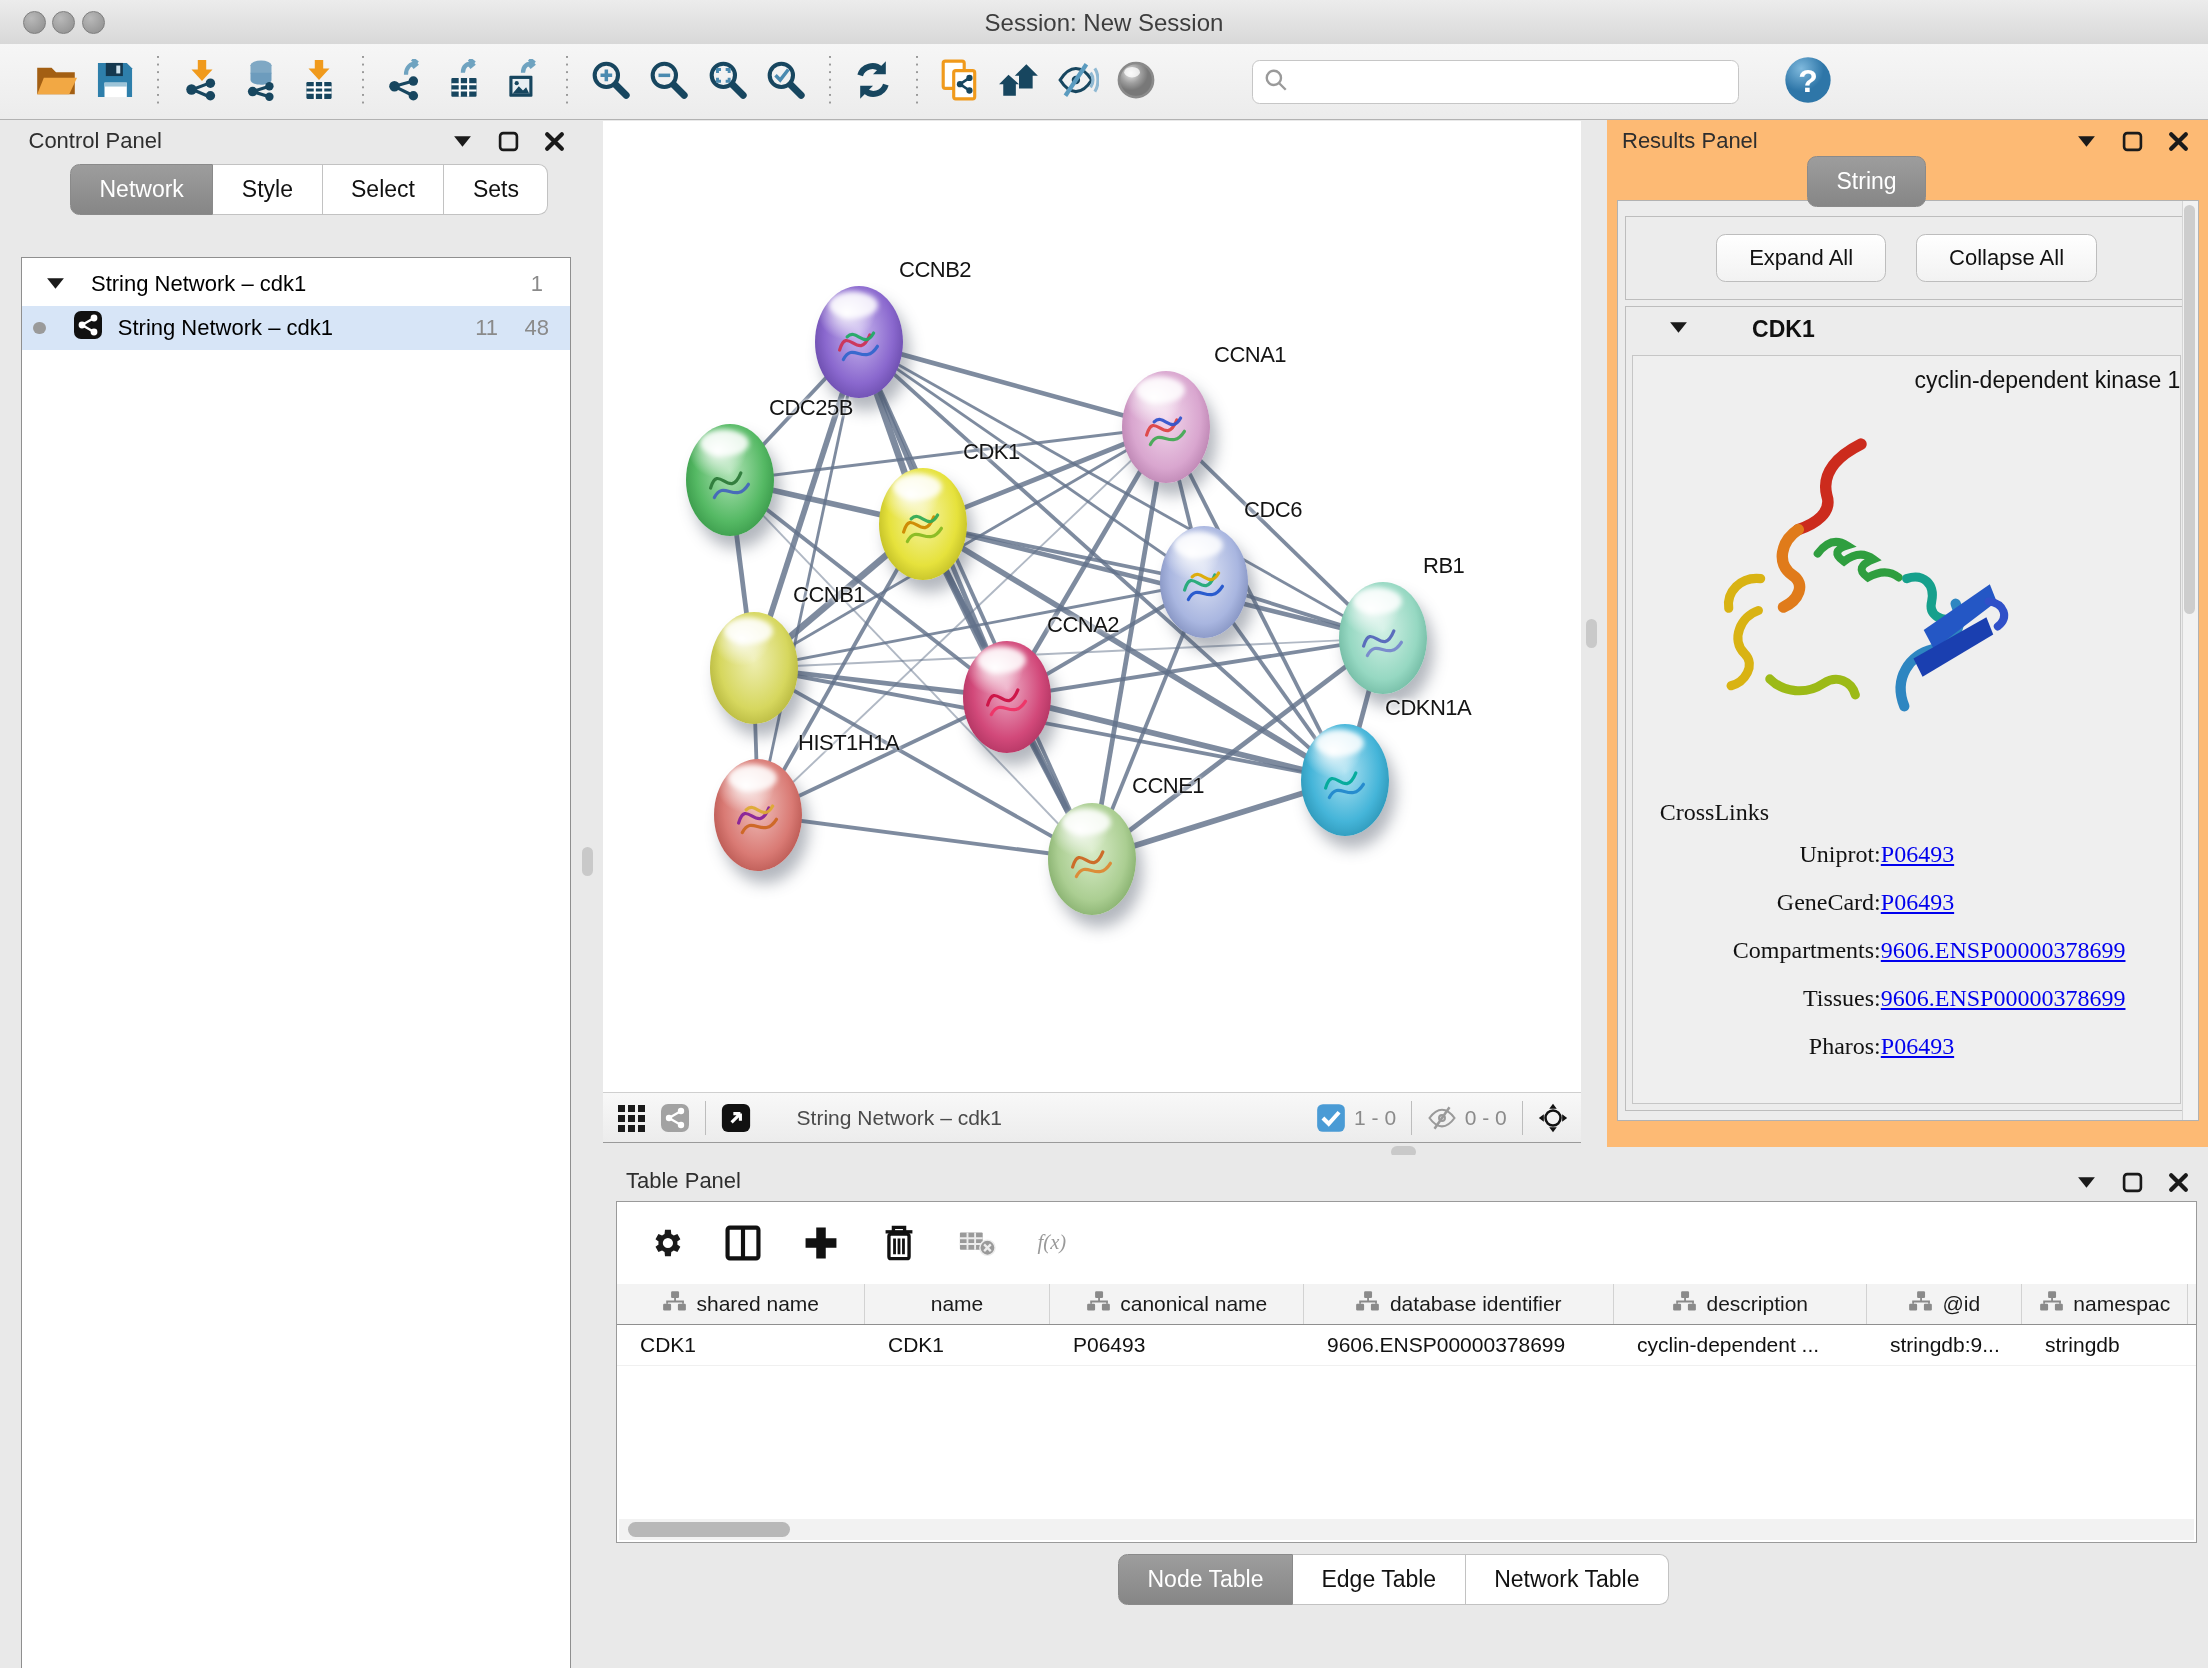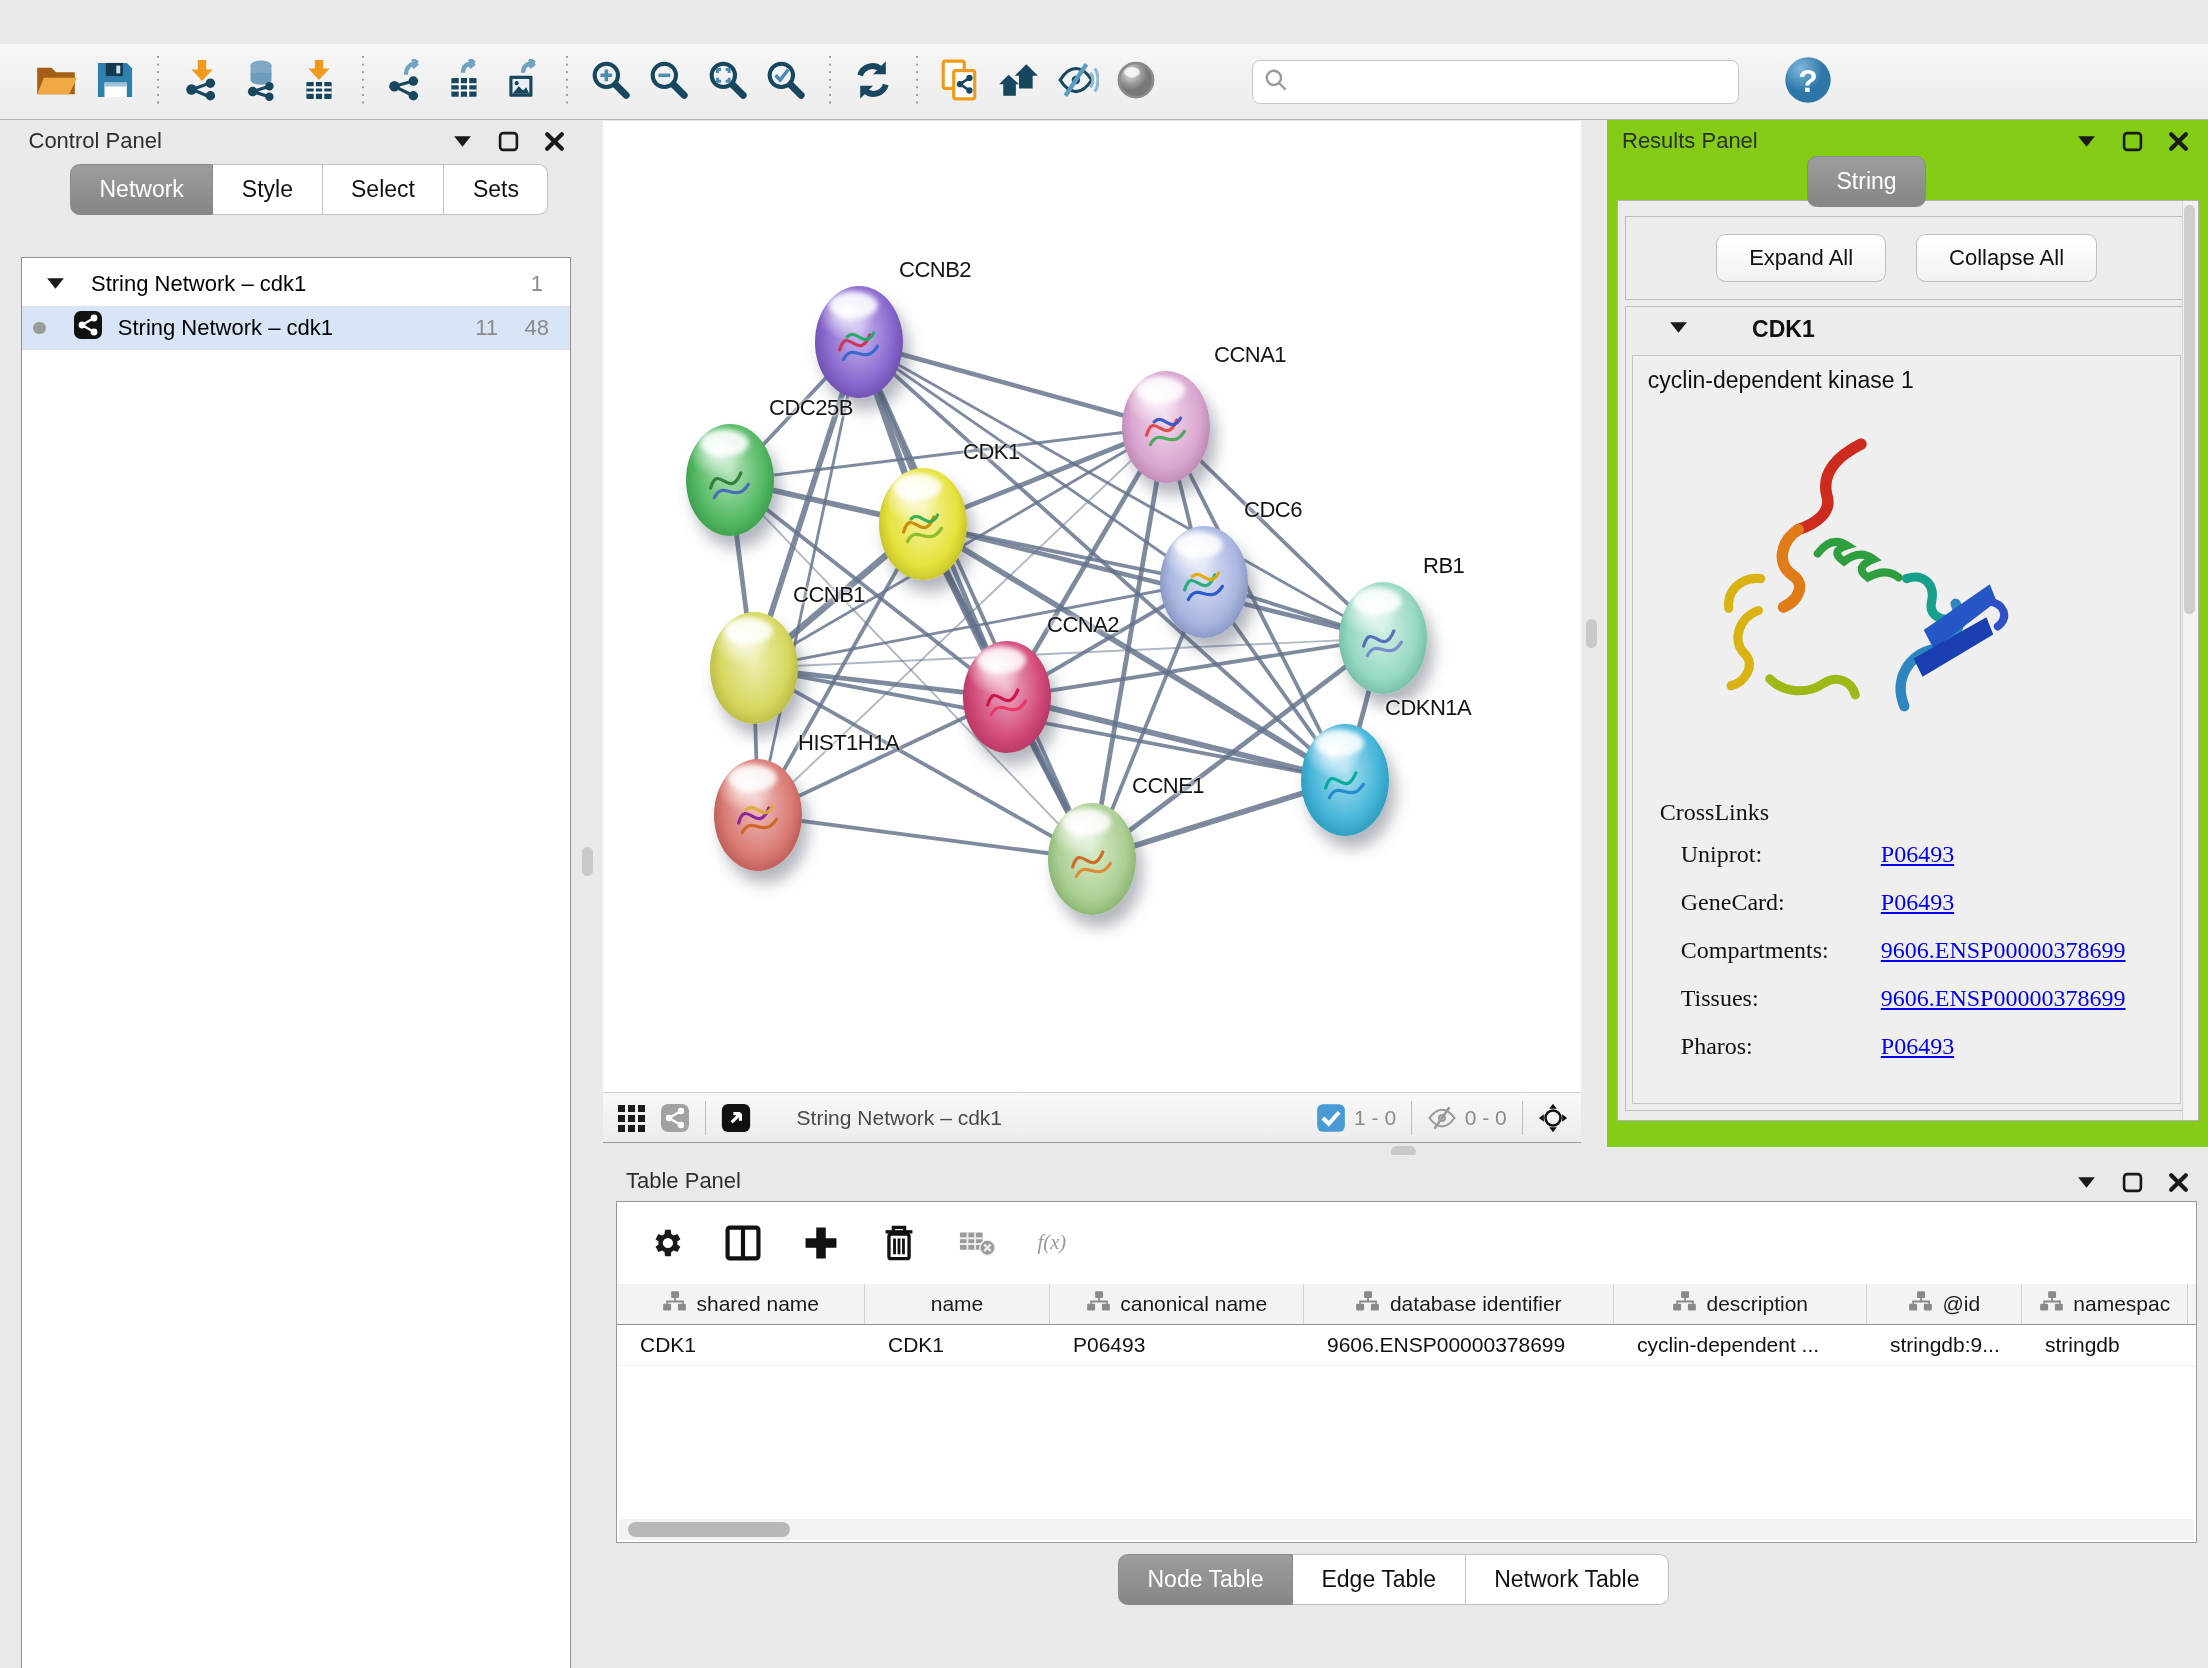--- a/index.html
+++ b/index.html
@@ -52,21 +52,21 @@
   .node svg{position:absolute;left:17px;top:26px;}
   .node-label{position:absolute;font-size:22px;color:#141414;letter-spacing:-0.5px;
     text-shadow:0 0 4.8px #fff,0 0 2.9px #fff;white-space:nowrap;}
   #canvas-toolbar{left:603px;top:1092px;width:978px;height:51px;background:linear-gradient(#f8f8f8,#ececec);
     border-top:1px solid #cfcfcf;border-bottom:1.9px solid #9a9a9a;display:flex;align-items:center;
     box-sizing:border-box;padding:0 13.3px;}
   .cbar-icn svg{width:30px;height:30px;display:block;}
   .cbar-sep{width:1px;height:34px;background:#bdbdbd;margin:0 15px;}
   .cbar-count{font-size:21px;color:#8a8a8a;margin-left:7.6px;}
   
-  #results-panel{left:1607px;top:120px;width:601px;height:1027px;background:#84cc16;}
+  #results-panel{left:1607px;top:120px;width:601px;height:1027px;background:#fdba74;text-align:right;}
   #rp-box{position:absolute;left:9.5px;top:80px;width:582px;height:921px;background:#ececec;
     border:1.9px solid #b2b2b2;box-sizing:border-box;}
   .rp-btn{height:46px;line-height:46px;padding:0 32px;background:linear-gradient(#ffffff,#f2f2f2);
     border:1px solid #bdbdbd;border-radius:9.5px;font-size:22px;color:#111;}
   #rp-entry-desc,#rp-entry-name{font-size:23px;color:#111;}
   .xl{font-family:"Liberation Serif",serif;font-size:24px;color:#111;}
   .xl-link{color:#0000ee;text-decoration:underline;}
   
   #table-panel{left:599px;top:1155px;width:1609px;height:451px;background:#e9e9e9;}
   #tp-box{position:absolute;left:17px;top:46px;width:1581px;height:342px;background:#fff;
@@ -90,20 +90,26 @@
   #memory-btn{position:absolute;right:23px;top:9.5px;height:44px;background:#fafafa;border:1.9px solid #b0b0b0;
     display:flex;align-items:center;padding:0 21px;font-size:23px;gap:13.3px;}
   #memory-dot{width:23px;height:23px;border-radius:50%;}
   .splitter-dot{position:absolute;background:#c9c9c9;border-radius:7.6px;}
 </style>
 </head>
 <body>
 
 <div id="app">
 
+  <div id="titlebar" class="abs">
+    <span class="tl" style="left:23px"></span>
+    <span class="tl" style="left:52px"></span>
+    <span class="tl" style="left:82px"></span>
+    <div id="win-title">Session: New Session</div>
+  </div>
 
   <div id="toolbar" class="abs">
     <div id="tb-items" style="display:flex;align-items:center;">
         <div class="tb-btn">
           <span><svg viewBox="0 0 38 32">
               <path d="M2 5h13l4 4h17v20H2z" fill="#a35f13"></path>
               <path d="M2 29l6-15h30l-7 15z" fill="#f2a844"></path>
             </svg></span>
         </div>
         <div class="tb-btn">

